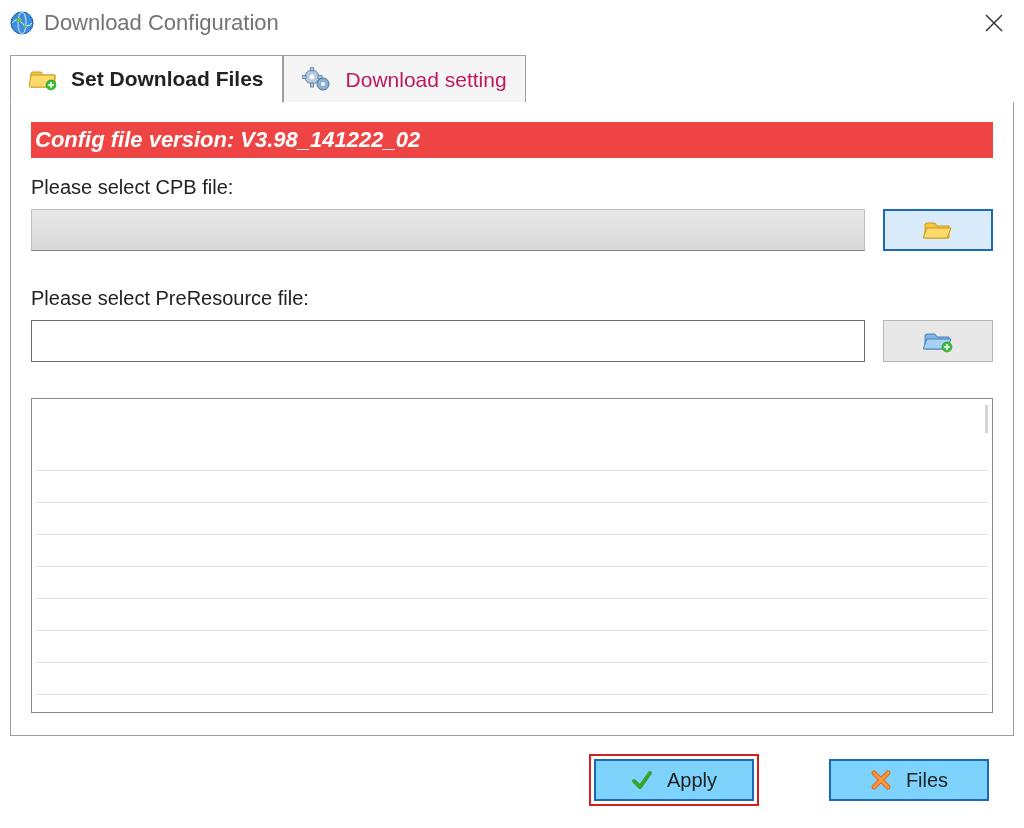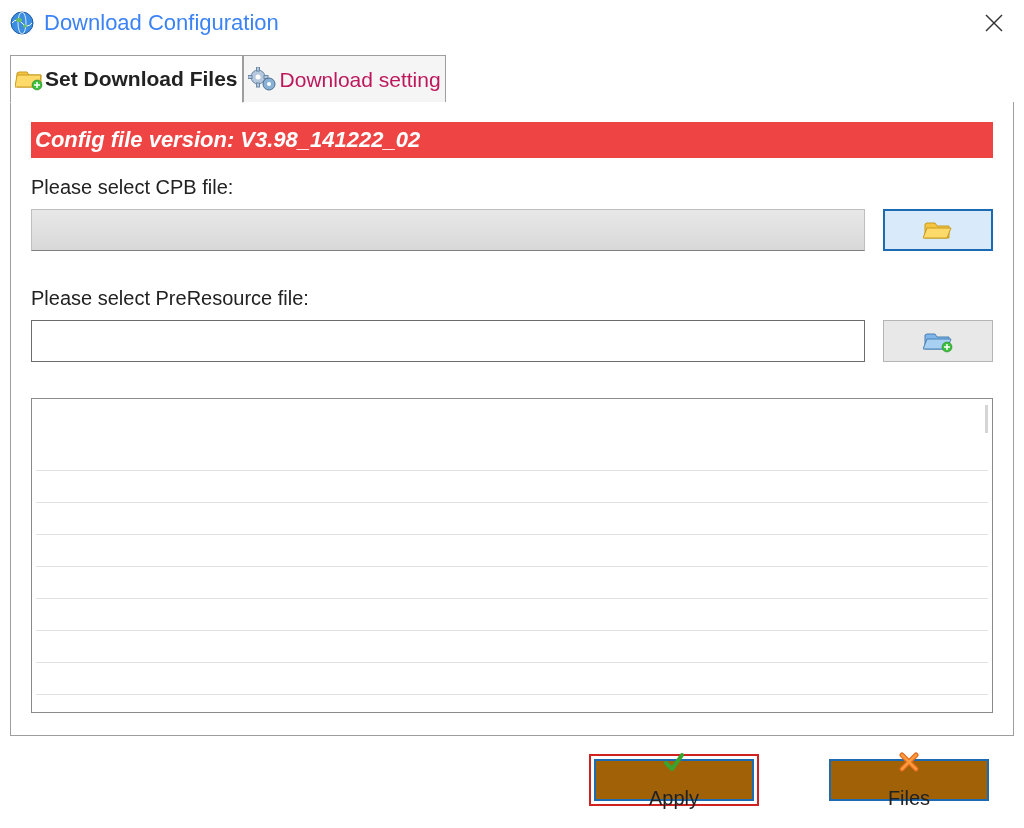--- a/index.html
+++ b/index.html
@@ -23,21 +23,21 @@
       padding: 0 10px;
       background: #ffffff;
     }
     .titlebar .app-icon {
       width: 24px;
       height: 24px;
       margin-right: 10px;
     }
     .titlebar .title-text {
       font-size: 22px;
-      color: #3b82f6;
+      color: #737373;
     }
     .titlebar .close-btn {
       margin-left: auto;
       width: 40px;
       height: 40px;
       display: flex;
       align-items: center;
       justify-content: center;
       cursor: pointer;
       font-size: 26px;
@@ -47,27 +47,27 @@
       padding: 10px 10px 0 10px;
     }
     .tab-row {
       display: flex;
       align-items: flex-end;
       height: 48px;
     }
     .tab {
       display: flex;
       align-items: center;
-      padding: 0 4px;
+      padding: 0 18px;
       height: 48px;
       border: 1px solid #9e9e9e;
       border-bottom: none;
       background: #f5f5f5;
       cursor: pointer;
-      gap: 2px;
+      gap: 14px;
     }
     .tab.active {
       background: #ffffff;
       border-bottom: 1px solid #ffffff;
       position: relative;
       z-index: 2;
     }
     .tab.active .tab-label {
       font-weight: bold;
       color: #222;
@@ -181,30 +181,29 @@
     .button-row {
       display: flex;
       justify-content: flex-end;
       gap: 70px;
       padding: 18px 35px 4px 0;
       align-items: center;
     }
     .action-btn {
       width: 160px;
       height: 42px;
-      background: #a16207;
+      background: #7dd3fc;
       border: 2px solid #1c6ab2;
       display: flex;
       align-items: center;
       justify-content: center;
       gap: 14px;
       cursor: pointer;
       font-size: 20px;
       color: #222;
-      flex-direction: column;
     }
     .highlight-red {
       padding: 3px;
       border: 2px solid #d02020;
       display: inline-block;
     }
     .folder-icon-svg { display: block; }
     .gear-icon-svg { display: block; }
     .globe-icon-svg { display: block; }
     .check-icon-svg { display: block; }

